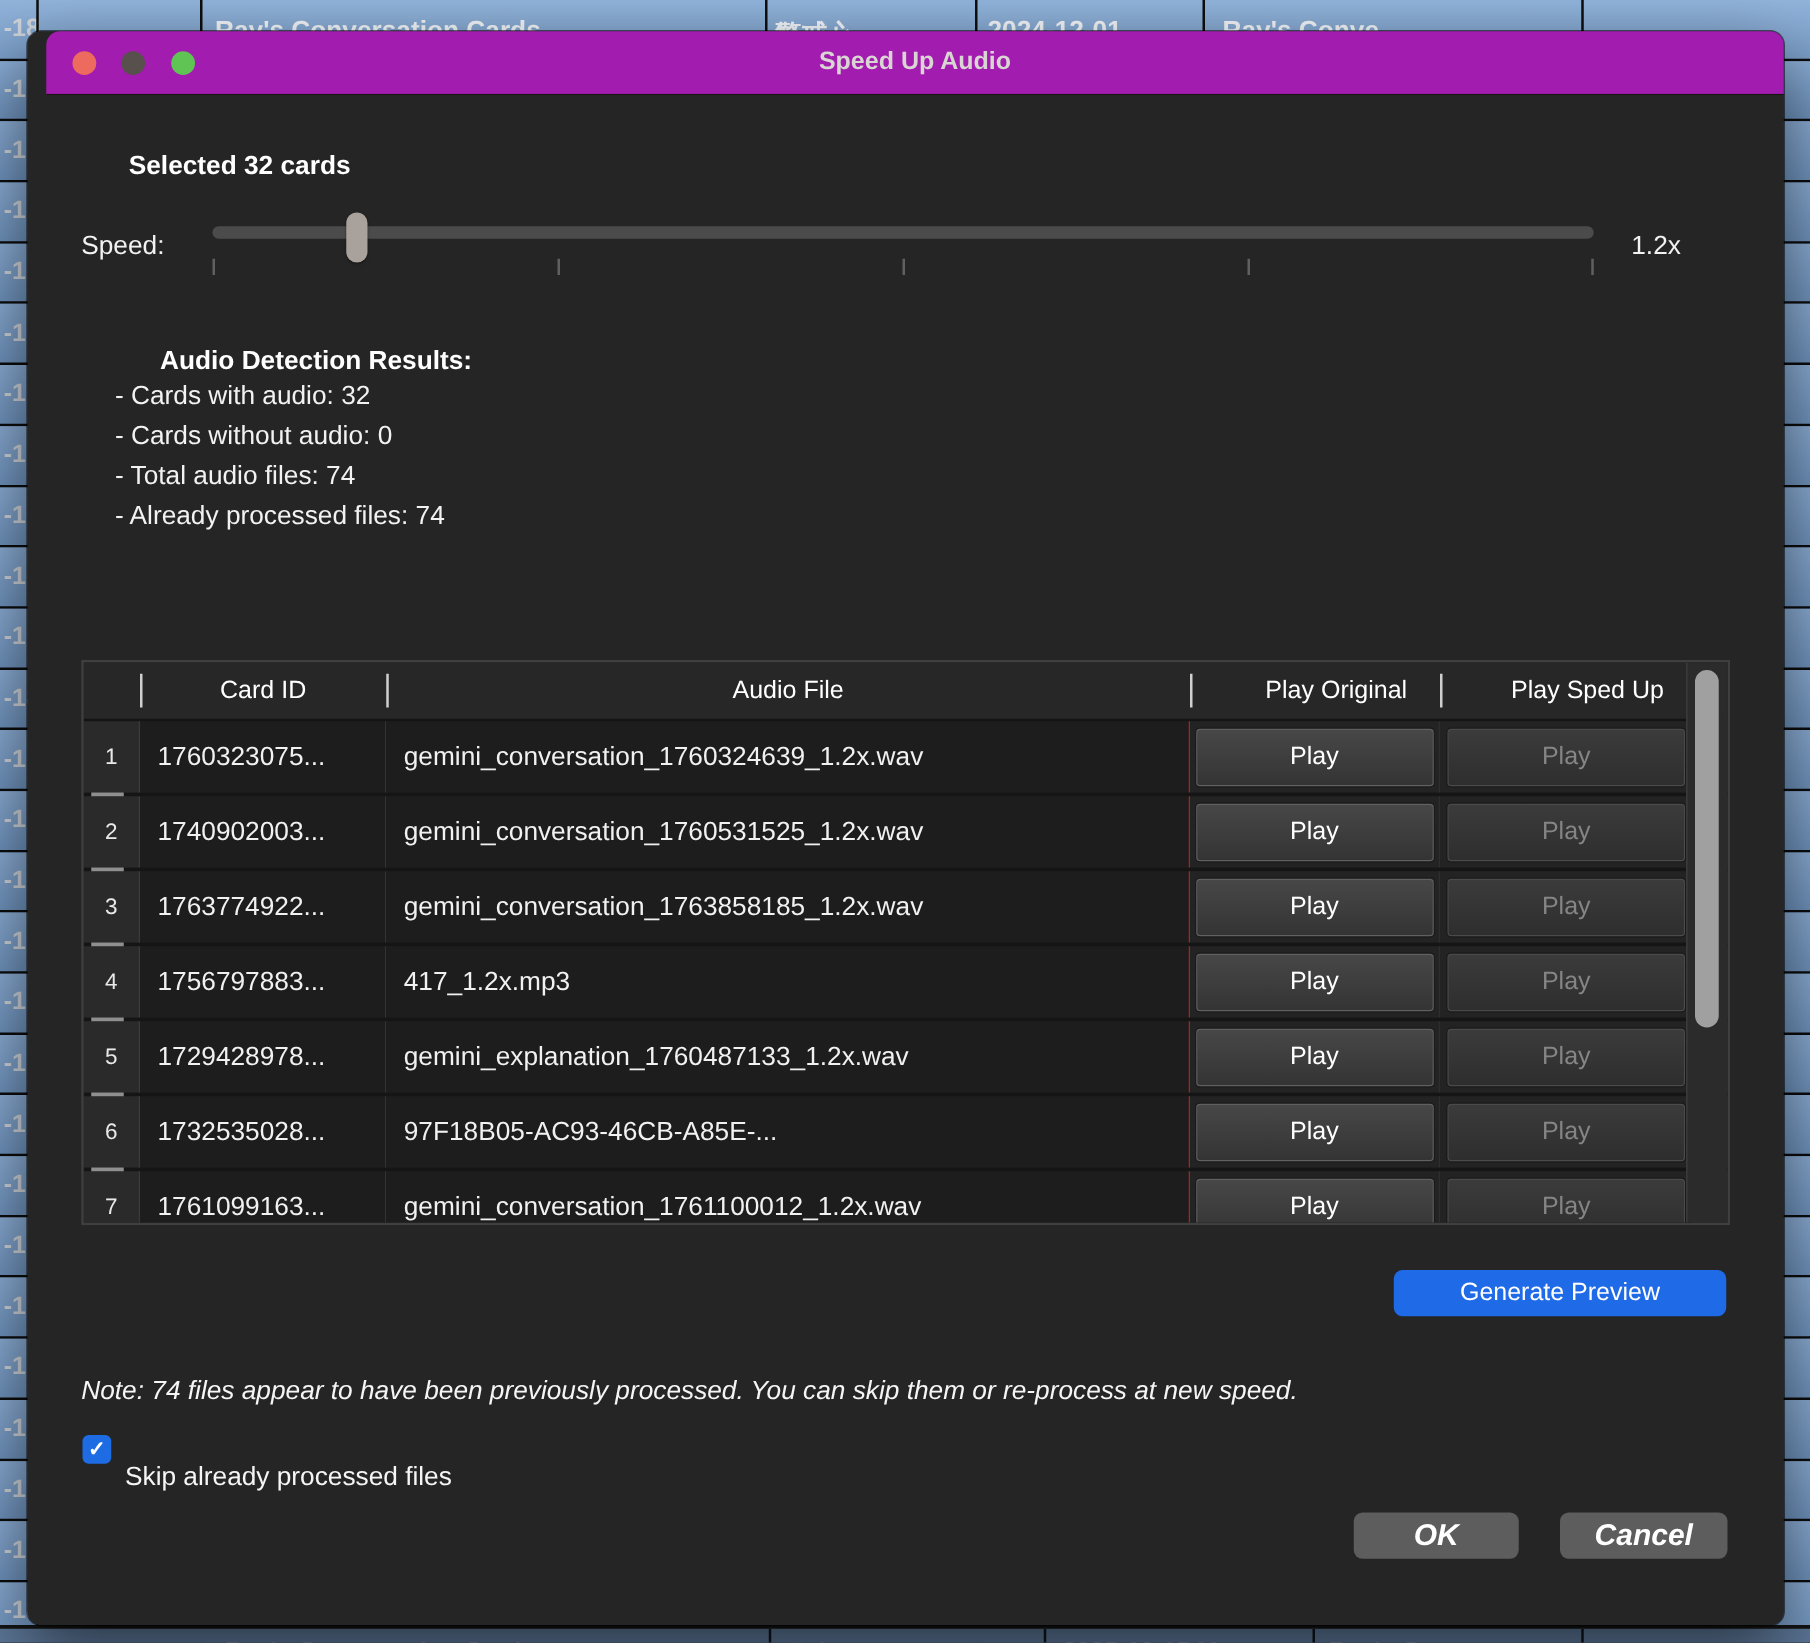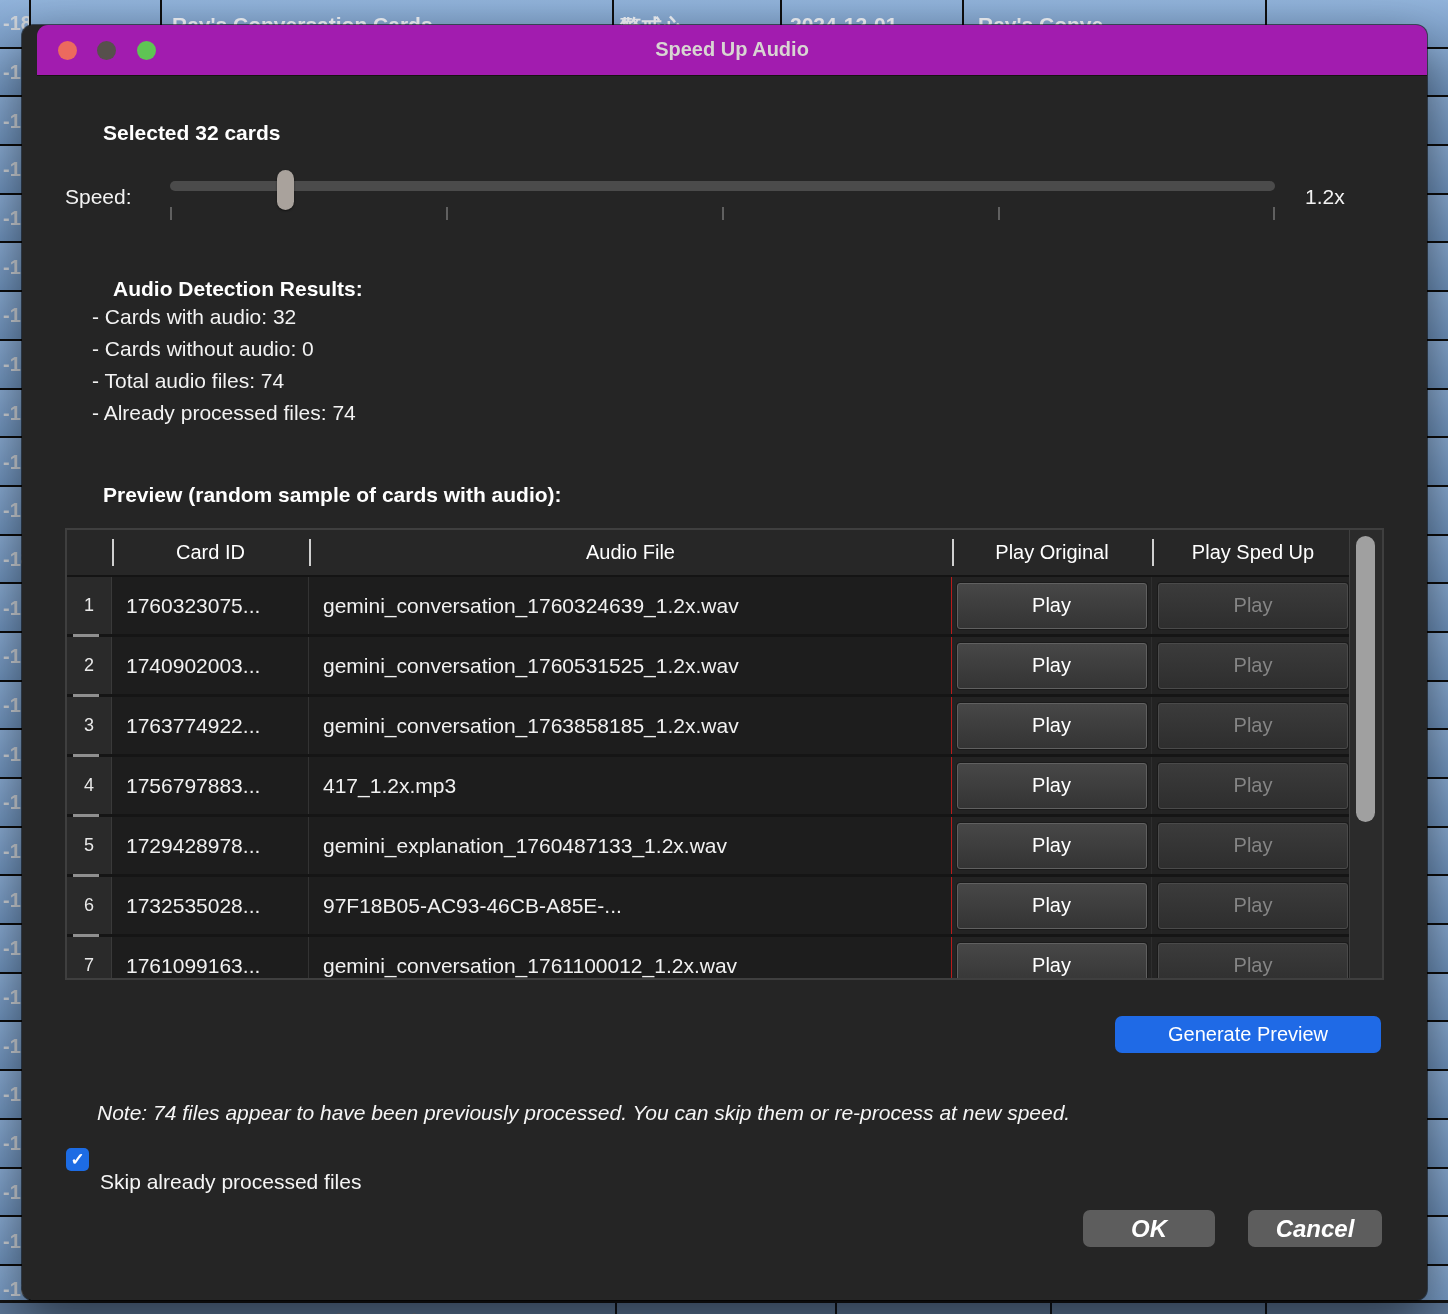--- a/index.html
+++ b/index.html
@@ -46,39 +46,39 @@
   #light-min{left:60px;background:#57504c;}
   #light-zoom{left:100px;background:#5fc454;}
   #win-title{
     position:absolute;left:0;right:0;top:13px;text-align:center;
     color:#d8d5d2;font-size:20px;font-weight:700;
   }
 
   .h-bold{position:absolute;color:#ffffff;font-size:21px;font-weight:700;white-space:nowrap;margin-left:38px;}
   #selected-label{left:43px;top:96px;}
   #preview-heading{left:43px;top:458px;}
-  #det-heading{left:53px;top:252px;}
+  #det-heading{left:68px;top:252px;}
 
   #speed-label{position:absolute;left:43px;top:160px;color:#f2f2f2;font-size:21px;}
   #speed-track{position:absolute;left:148px;top:156px;width:1105px;height:10px;border-radius:5px;background:#4b4b4b;}
   #speed-handle{position:absolute;left:255px;top:145px;width:17px;height:40px;border-radius:9px;background:#a9a29c;box-shadow:0 1px 2px rgba(0,0,0,.5);}
   .tick{position:absolute;top:182px;width:2px;height:13px;background:#606060;}
   #speed-value{position:absolute;left:1283px;top:160px;color:#f2f2f2;font-size:21px;}
 
   #det-lines{position:absolute;left:70px;top:276px;color:#f2f2f2;font-size:21px;line-height:32px;white-space:pre-line;}
 
   
   #ptable{
     position:absolute;left:43px;top:503px;width:1319px;height:452px;
     background:#1c1c1c;border:2px solid #3f3f3f;box-sizing:border-box;overflow:hidden;
   }
   #thead{position:relative;height:45px;background:#272727;border-bottom:2px solid #141414;display:flex;}
   .th{color:#ffffff;font-size:20px;font-weight:400;display:flex;align-items:center;justify-content:center;box-sizing:border-box;}
   .hsep{position:absolute;top:9px;width:2px;height:27px;background:#cfcfcf;}
-  .c0{width:45px;} .c1{width:197px;} .c2{width:643px;} .c3{width:200px;} .c4{width:202px;}
+  .c0{width:45px;} .c1{width:197px;} .c2{width:643px;} .c3{width:200px;margin-left:17px;} .c4{width:202px;}
   #tbody{position:relative;}
   .trow{display:flex;height:57px;border-bottom:3px solid #151515;}
   .td{box-sizing:border-box;display:flex;align-items:center;}
   .td-num{width:45px;background:#2a2a2a;border-right:1px solid #3a3a3a;justify-content:center;position:relative;}
   .td-num span{color:#e9e9e9;font-size:18px;}
   .grip{position:absolute;left:6px;bottom:-3px;width:26px;height:3px;background:#8f8f8f;z-index:2;}
   .td-id{width:197px;background:#1d1d1d;border-right:1px solid #333333;padding-left:14px;color:#f1f1f1;font-size:21px;}
   .td-file{width:643px;background:#1d1d1d;border-right:1px solid #b91c1c;padding-left:14px;color:#f1f1f1;font-size:21px;white-space:nowrap;overflow:hidden;}
   .td-play{width:200px;background:#232323;justify-content:center;border-right:1px solid #2e2e2e;}
   .td-play2{width:202px;background:#232323;justify-content:center;}
@@ -96,21 +96,21 @@
     position:absolute;top:0;right:0;bottom:0;width:32px;
     background:#2b2b2b;border-left:1px solid #3f3f3f;
   }
   #scrollthumb{position:absolute;left:6px;top:6px;width:19px;height:286px;border-radius:10px;background:#a0a0a0;}
 
   #gen-btn{
     position:absolute;left:1093px;top:991px;width:266px;height:37px;
     background:#1f6ae6;border:none;border-radius:7px;color:#ffffff;
     font-size:20px;font-family:"Liberation Sans",sans-serif;
   }
-  #note{position:absolute;left:43px;top:1076px;color:#f5f5f5;font-size:21px;font-style:italic;white-space:nowrap;margin-left:32px;}
+  #note{position:absolute;left:43px;top:1076px;color:#f5f5f5;font-size:21px;font-style:italic;white-space:nowrap;}
   #skip-box{
     position:absolute;left:44px;top:1123px;width:23px;height:23px;border-radius:5px;
     background:#1d6ce4;color:#ffffff;font-size:17px;font-weight:700;
     display:flex;align-items:center;justify-content:center;
   }
   #skip-label{position:absolute;left:78px;top:1124px;color:#f5f5f5;font-size:21px;margin-top:21px;}
   .graybtn{
     position:absolute;top:1185px;height:37px;border:none;border-radius:7px;
     background:#5d5d5d;color:#ffffff;font-size:24px;font-weight:600;
     font-family:"Liberation Sans",sans-serif;
@@ -251,21 +251,20 @@
   <div class="tick" style="left:976px"></div>
   <div class="tick" style="left:1251px"></div>
   <div id="speed-value">1.2x</div>
 
   <div class="h-bold" id="det-heading">Audio Detection Results:</div>
   <div id="det-lines">- Cards with audio: 32
 - Cards without audio: 0
 - Total audio files: 74
 - Already processed files: 74</div>
 
-  <div class="h-bold" id="preview-heading">Preview (random sample of cards with audio):</div>
 
   <div id="ptable">
     <div id="thead">
       <div class="th c0"></div>
       <div class="th c1">Card ID</div>
       <div class="th c2">Audio File</div>
       <div class="th c3">Play Original</div>
       <div class="th c4">Play Sped Up</div>
       <div class="hsep" style="left:45px"></div>
       <div class="hsep" style="left:242px"></div>

